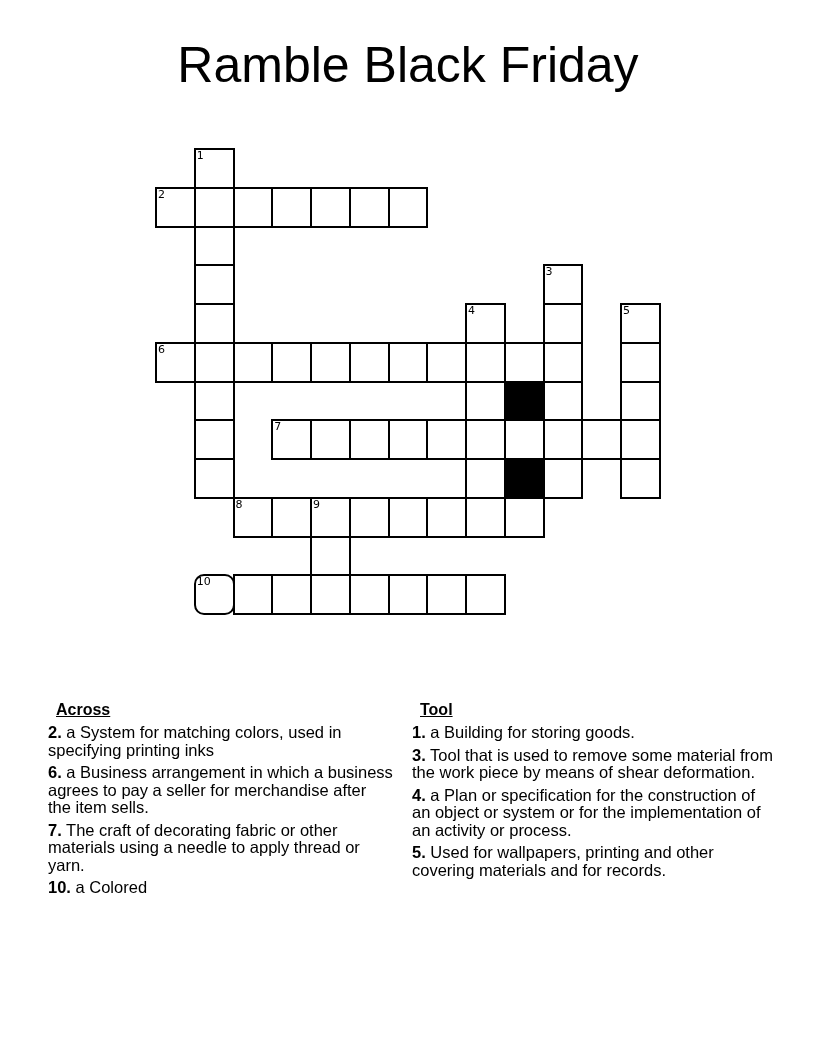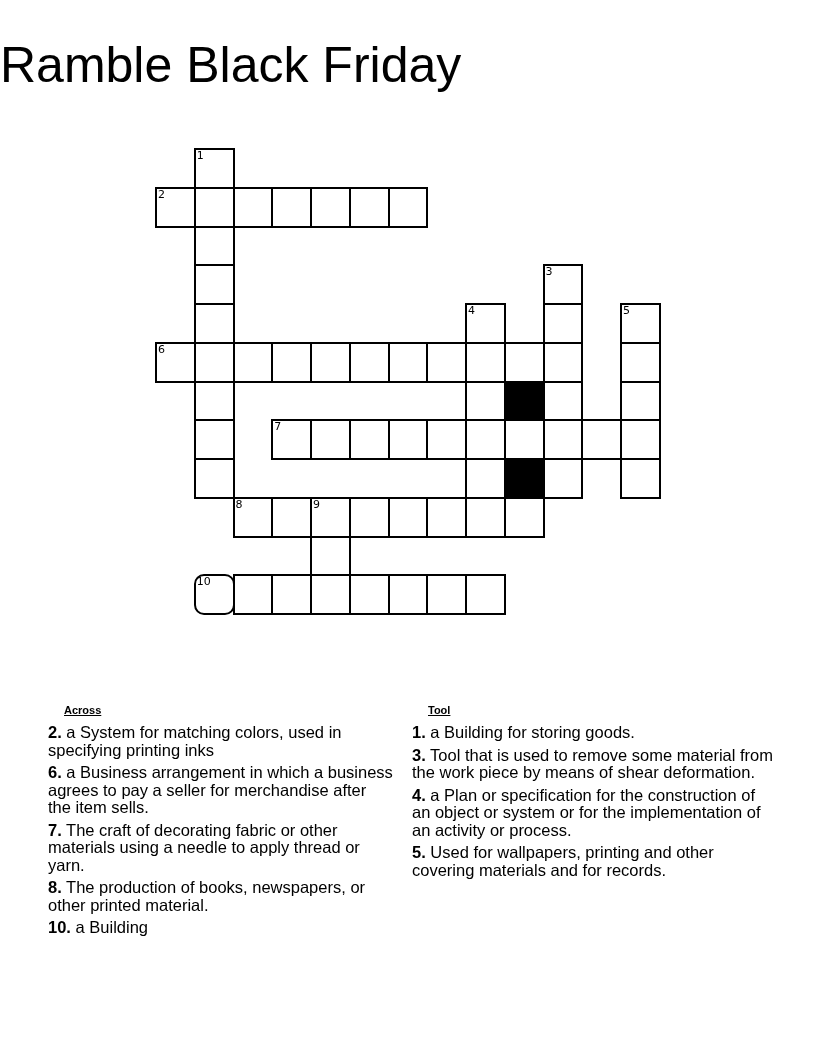--- a/index.html
+++ b/index.html
@@ -1,25 +1,25 @@
 <!DOCTYPE html>
 <html><head>
 <meta charset="utf-8">
 <style>
   html, body { margin: 0; padding: 0; background: #ffffff; }
   body { width: 816px; height: 1056px; position: relative; overflow: hidden; font-family: "Liberation Sans", "DejaVu Sans", sans-serif; color: #000; }
-  .title { position: absolute; left: 0; top: 30px; width: 816px; text-align: left; font-size: 50px; line-height: 70px; font-family: "Liberation Sans", "DejaVu Sans", sans-serif; }
+  .title { position: absolute; left: 0; top: 30px; width: 816px; text-align: center; font-size: 50px; line-height: 70px; font-family: "Liberation Sans", "DejaVu Sans", sans-serif; }
   .grid { position: absolute; left: 0; top: 0; width: 816px; height: 660px; }
   .cell { position: absolute; box-sizing: border-box; width: 40.75px; height: 40.75px; border: 2px solid #000; background: #fff; }
   .cell.black { background: #000; }
   .cell .num { position: absolute; left: 1px; top: 0px; font-size: 11px; line-height: 12px; font-family: "DejaVu Sans", sans-serif; }
   .clues { position: absolute; top: 700px; font-size: 16.5px; line-height: 17.5px; }
   .clues.across { left: 48px; width: 345px; }
   .clues.down { left: 412px; width: 365px; }
-  .clues h2 { margin: 0 0 4px 16px; font-size: 11px; font-weight: bold; text-decoration: underline; line-height: 20px; }
+  .clues h2 { margin: 0 0 4px 8px; font-size: 16px; font-weight: bold; text-decoration: underline; line-height: 20px; }
   .clue { margin-bottom: 5px; }
   .clue b { font-weight: bold; }
 </style>
 </head>
 <body>
 
 <div class="title">Ramble Black Friday</div>
 
 <div class="grid" id="grid">
     <div class="cell" style="left: 193.75px; top: 148px;">
@@ -107,22 +107,21 @@
     <div class="cell" style="left: 387.5px; top: 574.25px;"></div>
     <div class="cell" style="left: 426.25px; top: 574.25px;"></div>
     <div class="cell" style="left: 465px; top: 574.25px;"></div>
   </div>
 
 <div class="clues across">
   <h2>Across</h2>
   <div class="clue"><b>2.</b><span> a System for matching colors, used in specifying printing inks</span></div>
   <div class="clue"><b>6.</b><span> a Business arrangement in which a business agrees to pay a seller for merchandise after the item sells.</span></div>
   <div class="clue"><b>7.</b><span> The craft of decorating fabric or other materials using a needle to apply thread or yarn.</span></div>
-  <div class="clue"><b>8.</b><span> The production of books, newspapers, or other printed material.</span></div>
-  <div class="clue"><b>10.</b><span> a Building</span></div>
+  <div class="clue"><b>10.</b><span> a Colored</span></div>
 </div>
 
 <div class="clues down">
   <h2>Tool</h2>
   <div class="clue"><b>1.</b><span> a Building for storing goods.</span></div>
   <div class="clue"><b>3.</b><span> Tool that is used to remove some material from the work piece by means of shear deformation.</span></div>
   <div class="clue"><b>4.</b><span> a Plan or specification for the construction of an object or system or for the implementation of an activity or process.</span></div>
   <div class="clue"><b>5.</b><span> Used for wallpapers, printing and other covering materials and for records.</span></div>
 </div>
 

